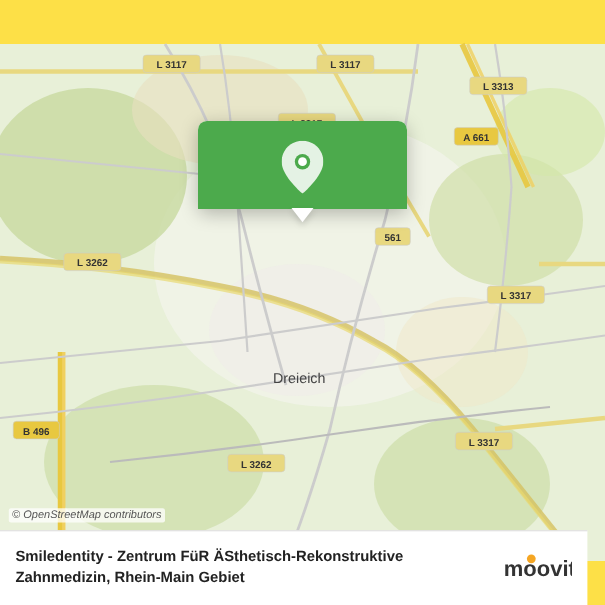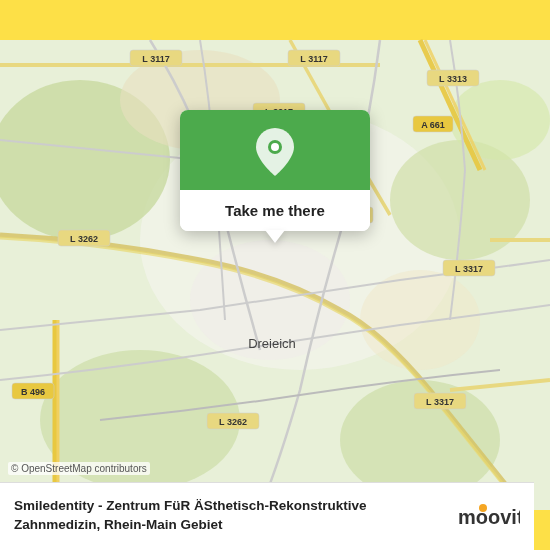--- a/index.html
+++ b/index.html
@@ -120,20 +120,21 @@
     
     #copyright {
       position: absolute;
       bottom: 75px;
       left: 8px;
       font-size: 10px;
       color: #555;
       background: rgba(255,255,255,0.75);
       padding: 1px 3px;
       border-radius: 2px;
+      font-style: italic;
     }
 
   </style>
 </head>
 <body>
 
 <div id="container">
 
   <div id="map">
     <svg viewBox="0 0 550 470" xmlns="http://www.w3.org/2000/svg">
@@ -218,21 +219,20 @@
 
   <div id="popup">
     <div id="popup-icon-area">
 
       <svg id="popup-pin" viewBox="0 0 38 48" xmlns="http://www.w3.org/2000/svg">
         <path d="M19 0C8.507 0 0 8.507 0 19c0 13 19 29 19 29s19-16 19-29C38 8.507 29.493 0 19 0z" fill="white" opacity="0.85"></path>
         <circle cx="19" cy="19" r="7" fill="#4caa4c"></circle>
         <circle cx="19" cy="19" r="4" fill="white"></circle>
       </svg>
     </div>
-    <button id="popup-button">Take me there</button>
     <div id="popup-tail"></div>
   </div>
 
   <div id="copyright">© OpenStreetMap contributors</div>
 
   <div id="info-bar">
     <div id="place-info">
       <div id="place-name">Smiledentity - Zentrum FüR ÄSthetisch-Rekonstruktive Zahnmedizin, Rhein-Main Gebiet</div>
     </div>
     <div id="moovit-logo">

